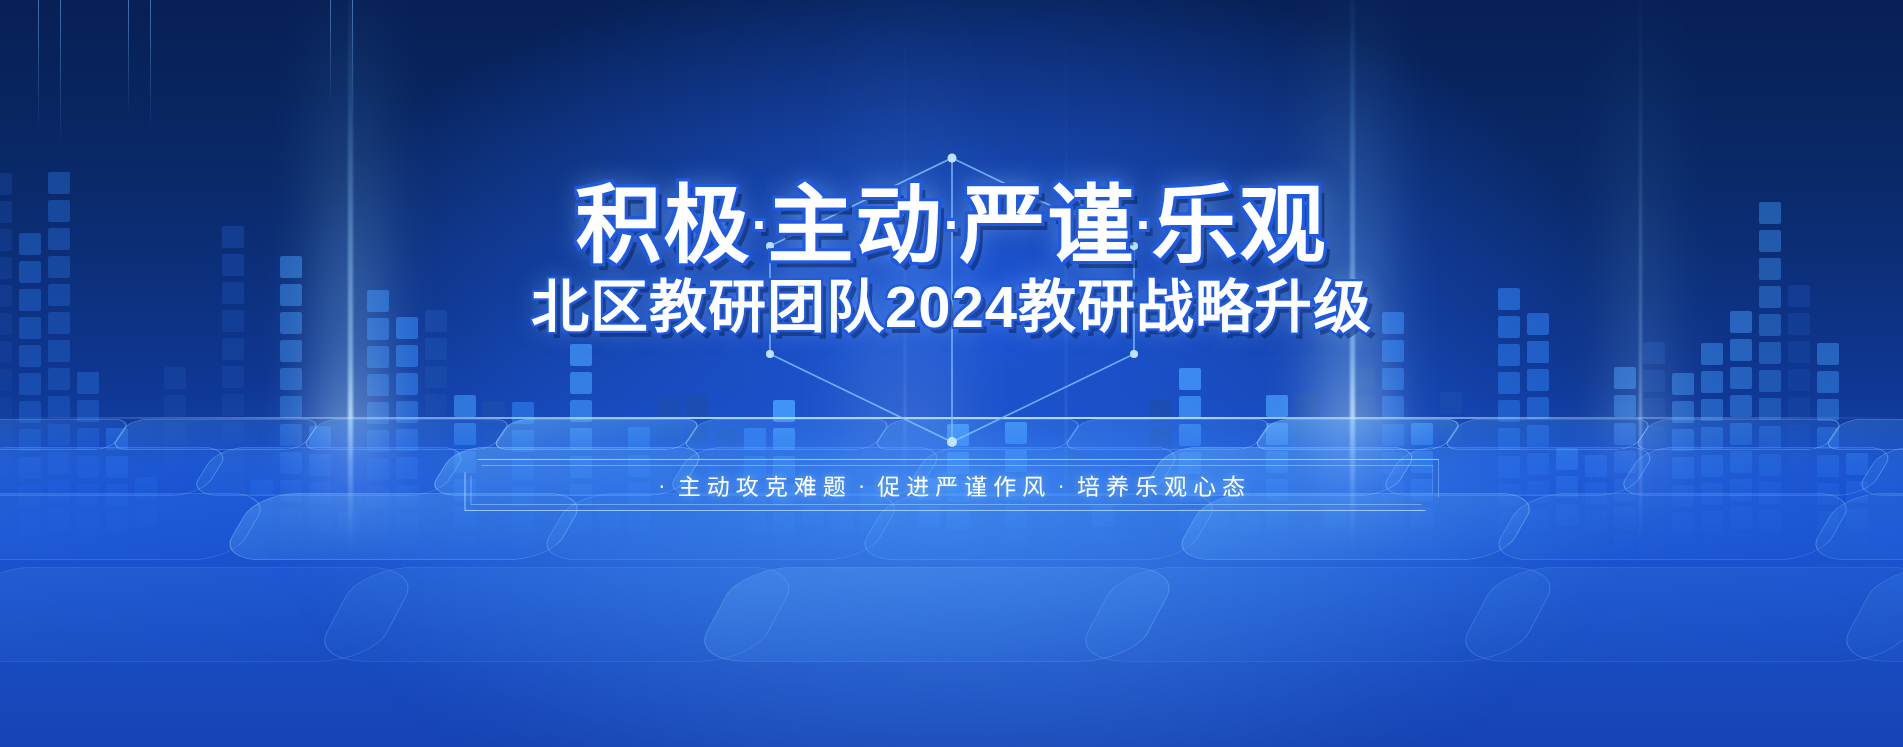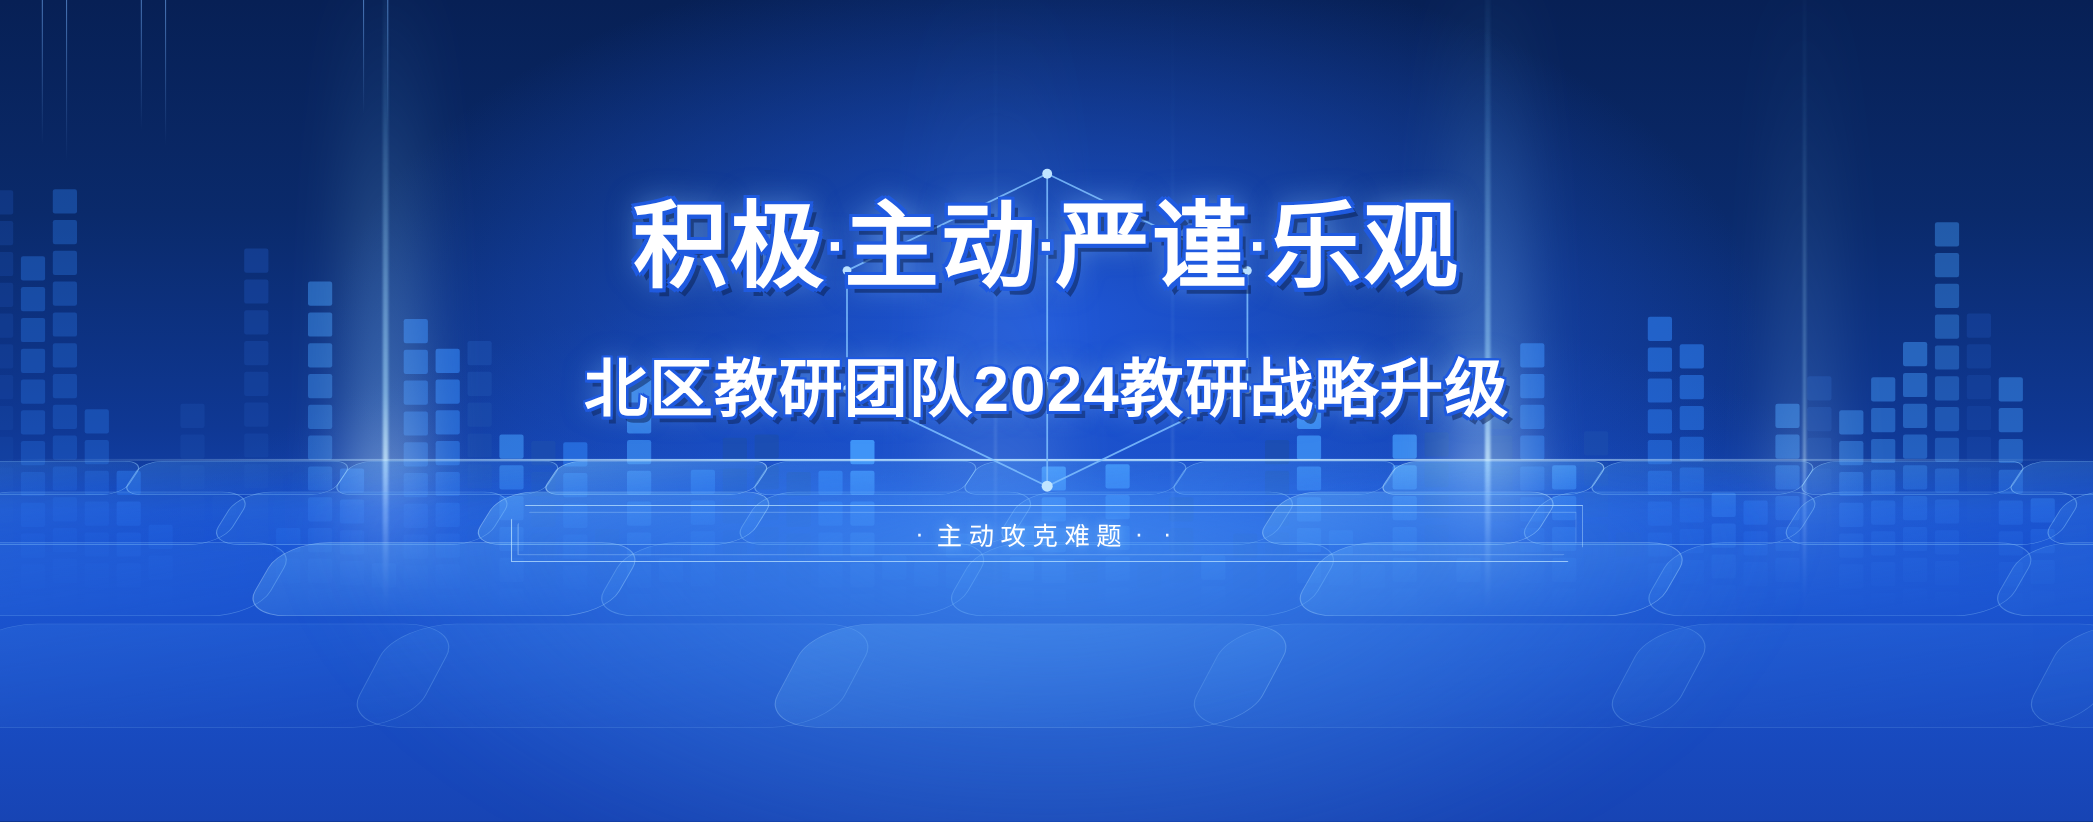--- a/index.html
+++ b/index.html
@@ -109,21 +109,20 @@
     position:absolute; left:0; right:0; top:278px;
     font-size:58px; font-weight:bold; line-height:1;
     letter-spacing:1px;
     color:#ffffff;
     text-shadow:
       -2px 0 0 #1f5ae0, 2px 0 0 #1f5ae0, 0 -2px 0 #1f5ae0, 0 2px 0 #1f5ae0,
       -2px -2px 0 #1f5ae0, 2px -2px 0 #1f5ae0, -2px 2px 0 #1f5ae0, 2px 2px 0 #1f5ae0,
       5px 6px 0 rgba(10,32,86,.5),
       0 0 22px rgba(150,205,255,.5);
     white-space:nowrap;
-    margin-top:48px;
   }
 
   
   .taglinewrap{
     position:absolute; left:50%; top:459px; transform:translateX(-50%);
     width:975px; height:52px;
   }
   .frame-outer, .frame-inner{
     position:absolute; inset:0;
     border:1px solid rgba(185,225,255,.75);
@@ -758,18 +757,20 @@
 
     <div class="subtitle">北区教研团队2024教研战略升级</div>
 
     <div class="taglinewrap">
       <div class="frame-outer"></div>
       <div class="frame-inner"></div>
       <div class="tagline">
         <span class="sep">·</span>
         <span>主动攻克难题</span>
         <span class="sep">·</span>
+        <span>促进严谨作风</span>
         <span class="sep">·</span>
+        <span>培养乐观心态</span>
       </div>
     </div>
 
   </div>
 </div>
 
 </body></html>

